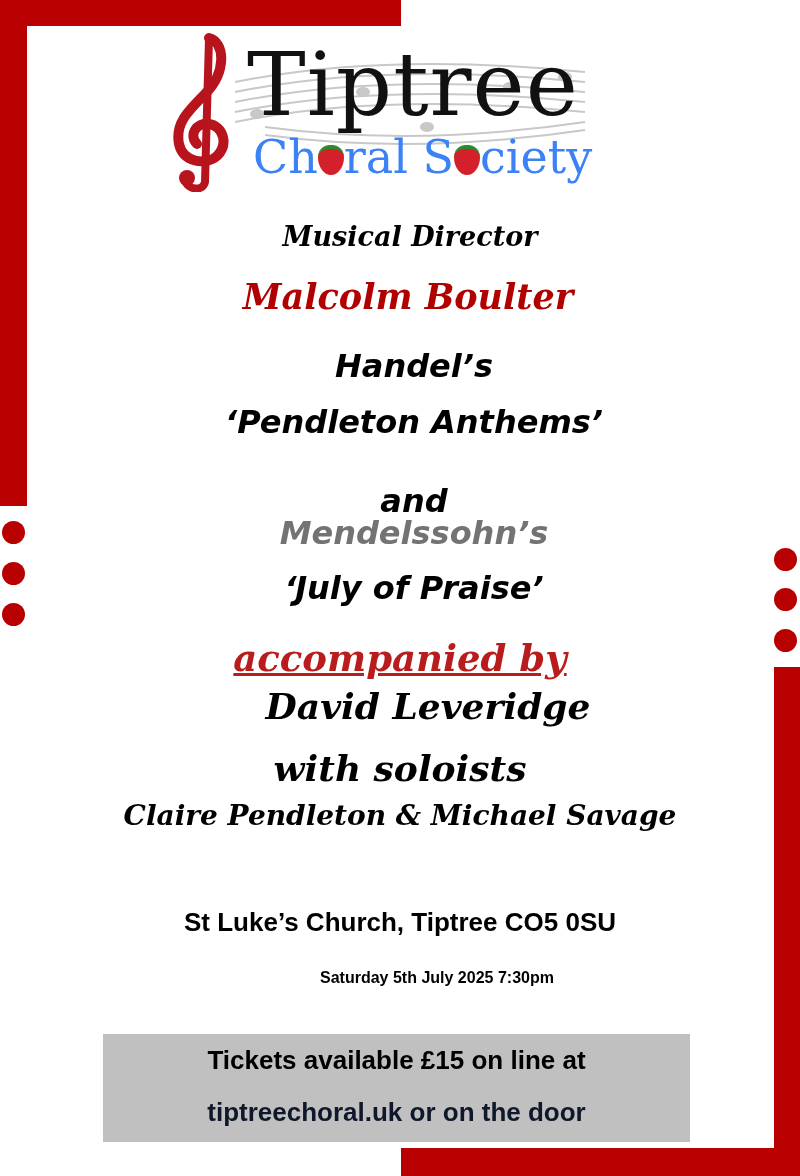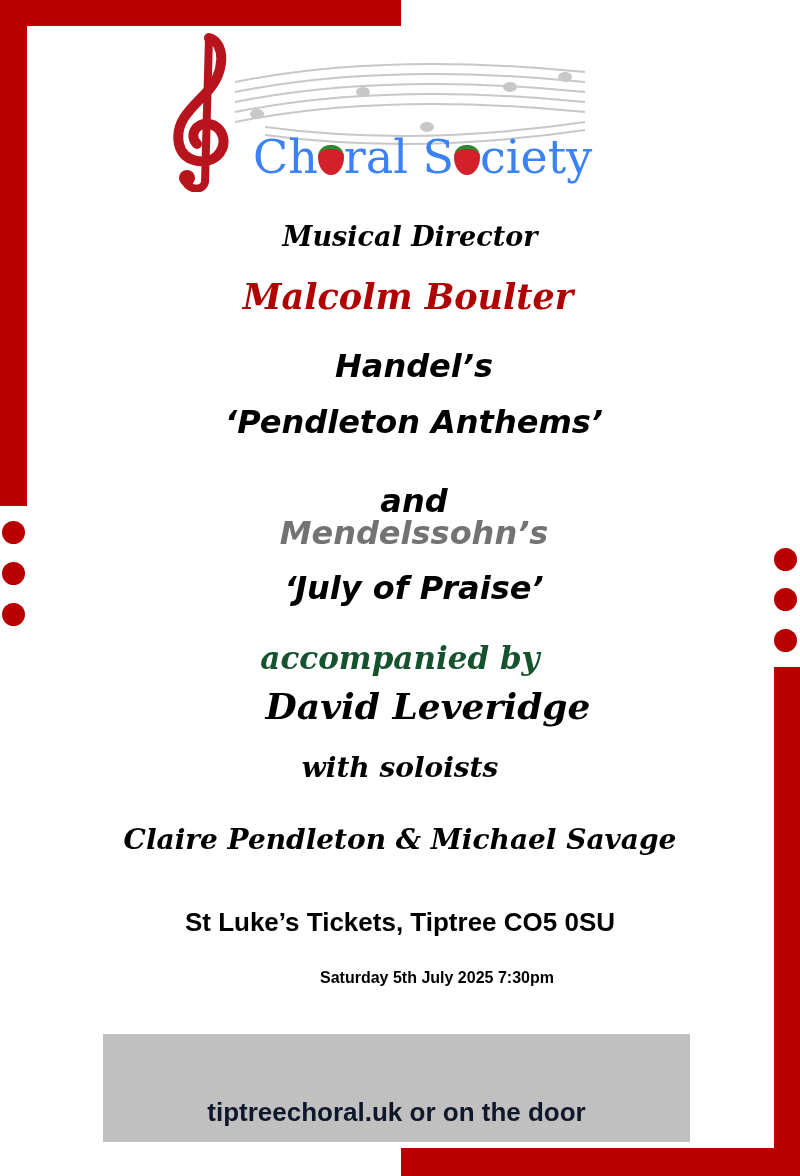--- a/index.html
+++ b/index.html
@@ -45,37 +45,39 @@
       <ellipse cx="262" cy="95" rx="7" ry="5"></ellipse>
       <ellipse cx="345" cy="55" rx="7" ry="5"></ellipse>
       <ellipse cx="400" cy="45" rx="7" ry="5"></ellipse>
     </g>
   </svg>
   <svg width="80" height="160" viewBox="0 0 80 160" style="position:absolute;left:0;top:0;">
     <path d="M44 6 C60 10 62 40 40 62 C22 80 10 92 14 112 C18 130 40 134 52 124 C64 112 58 94 44 92 C30 90 24 104 32 112" stroke="#b8141e" stroke-width="10" fill="none" stroke-linecap="round"></path>
     <path d="M44 6 L40 150 C38 160 22 158 20 148" stroke="#b8141e" stroke-width="8" fill="none" stroke-linecap="round"></path>
     <circle cx="22" cy="146" r="8" fill="#b8141e"></circle>
   </svg>
+  <div style="position:absolute;left:82px;top:8px;font-family:'DejaVu Serif',serif;font-size:88px;line-height:90px;color:#111;letter-spacing:1px;">Tiptree</div>
   <div style="position:absolute;left:88px;top:102px;font-family:'DejaVu Serif',serif;font-size:46px;line-height:46px;color:#3b82f6;white-space:nowrap;">
     <span>Ch</span><span style="display:inline-block;width:26px;height:26px;background:#d3202a;border-radius:45% 45% 50% 50% / 40% 40% 60% 60%;vertical-align:-2px;border-top:4px solid #2d8a2d;"></span><span>ral S</span><span style="display:inline-block;width:26px;height:26px;background:#d3202a;border-radius:45% 45% 50% 50% / 40% 40% 60% 60%;vertical-align:-2px;border-top:4px solid #2d8a2d;"></span><span>ciety</span>
   </div>
 </div>
 
 <div class="line serif-it" style="top:218px;font-size:27px;line-height:38px;color:#000;padding-left:20px;box-sizing:border-box;">Musical Director</div>
 <div class="line serif-it" style="top:274px;font-size:35px;line-height:46px;color:#b10000;padding-left:16px;box-sizing:border-box;">Malcolm Boulter</div>
 
 <div class="line sans-it" style="top:344px;font-size:32px;line-height:44px;color:#000;">Handel’s</div>
 <div class="line sans-it" style="top:400px;font-size:32px;line-height:44px;color:#000;">‘Pendleton Anthems’</div>
 <div class="line sans-it" style="top:455px;font-size:32px;line-height:44px;color:#000;margin-top:24px;">and</div>
 <div class="line sans-it" style="top:511px;font-size:32px;line-height:44px;color:#737373;">Mendelssohn’s</div>
 <div class="line sans-it" style="top:566px;font-size:32px;line-height:44px;color:#000;">‘July of Praise’</div>
 
-<div class="line serif-it" style="top:638px;font-size:31px;line-height:40px;color:#14532d;">accompanied by</div>
+<div class="line serif-it" style="top:638px;font-size:37px;line-height:40px;color:#b91c1c;text-decoration:underline;">accompanied by</div>
 <div class="line serif-it" style="top:686px;font-size:36px;line-height:40px;color:#000;padding-left:28px;">David Leveridge</div>
-<div class="line serif-it" style="top:748px;font-size:28px;line-height:40px;color:#000;">with soloists</div>
-<div class="line serif-it" style="top:796px;font-size:28px;line-height:40px;color:#000;margin-top:24px;">Claire Pendleton &amp; Michael Savage</div>
+<div class="line serif-it" style="top:748px;font-size:36px;line-height:40px;color:#000;">with soloists</div>
+<div class="line serif-it" style="top:796px;font-size:28px;line-height:40px;color:#000;">Claire Pendleton &amp; Michael Savage</div>
 
-<div class="line sans" style="top:904px;font-size:26px;line-height:36px;color:#000;">St Luke’s Tickets, Tiptree CO5 0SU</div>
+<div class="line sans" style="top:904px;font-size:26px;line-height:36px;color:#000;">St Luke’s Church, Tiptree CO5 0SU</div>
 <div class="line sans" style="top:960px;font-size:16px;line-height:36px;color:#000;padding-left:37px;">Saturday 5th July 2025 7:30pm</div>
 
 <div class="tickets">
+  <div class="sans" style="position:absolute;left:0;top:8px;width:100%;text-align:center;font-size:26px;line-height:36px;color:#000;white-space:nowrap;">Tickets available £15 on line at</div>
   <div class="sans" style="position:absolute;left:0;top:60px;width:100%;text-align:center;font-size:26px;line-height:36px;color:#0f172a;white-space:nowrap;">tiptreechoral.uk or on the door</div>
 </div>
 
 </body></html>

